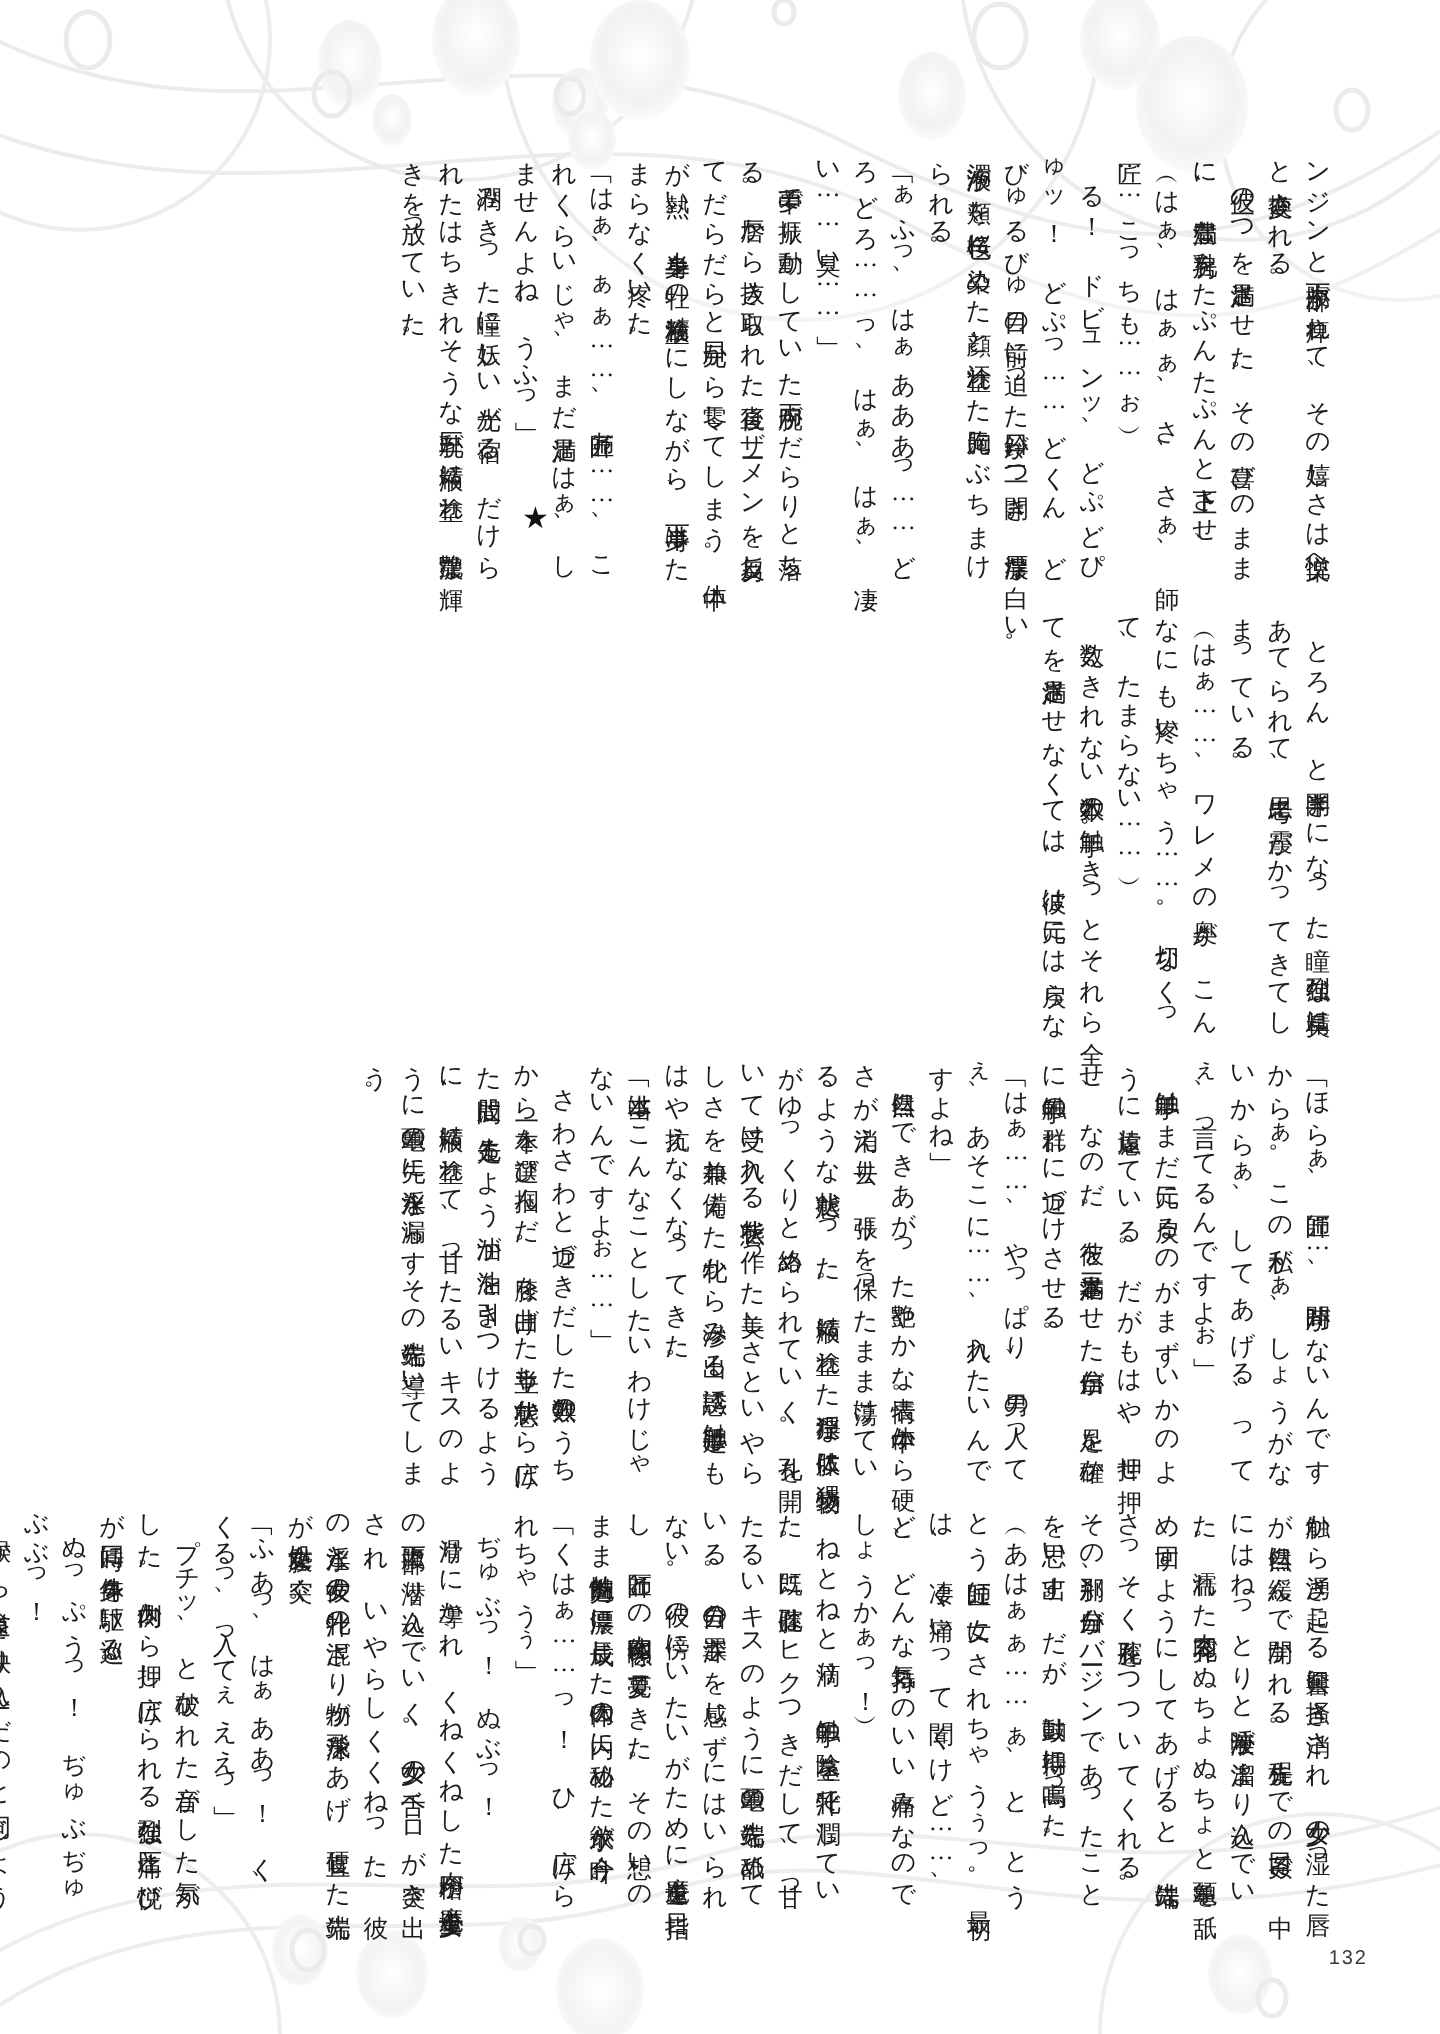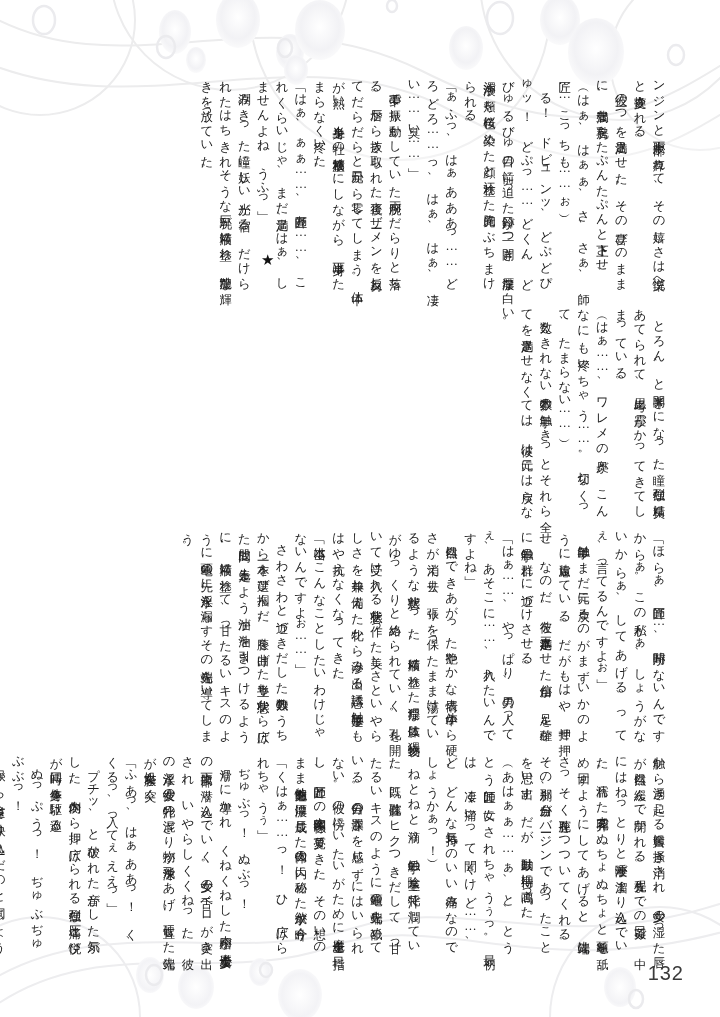--- a/index.html
+++ b/index.html
@@ -49,21 +49,21 @@
 
   .star{
     position:absolute;
     left:205px;top:181px;
     font-size:15px;line-height:1;color:#111;
   }
 
   .folio{
     position:absolute;
     right:36px;bottom:32px;
-    font-size:20px;
+    font-size:10px;
     letter-spacing:1px;
     color:#3a3a3a;
     font-family:"Liberation Sans","DejaVu Sans",sans-serif;
   }
 </style>
 </head>
 <body>
 
 <div id="page">
 

